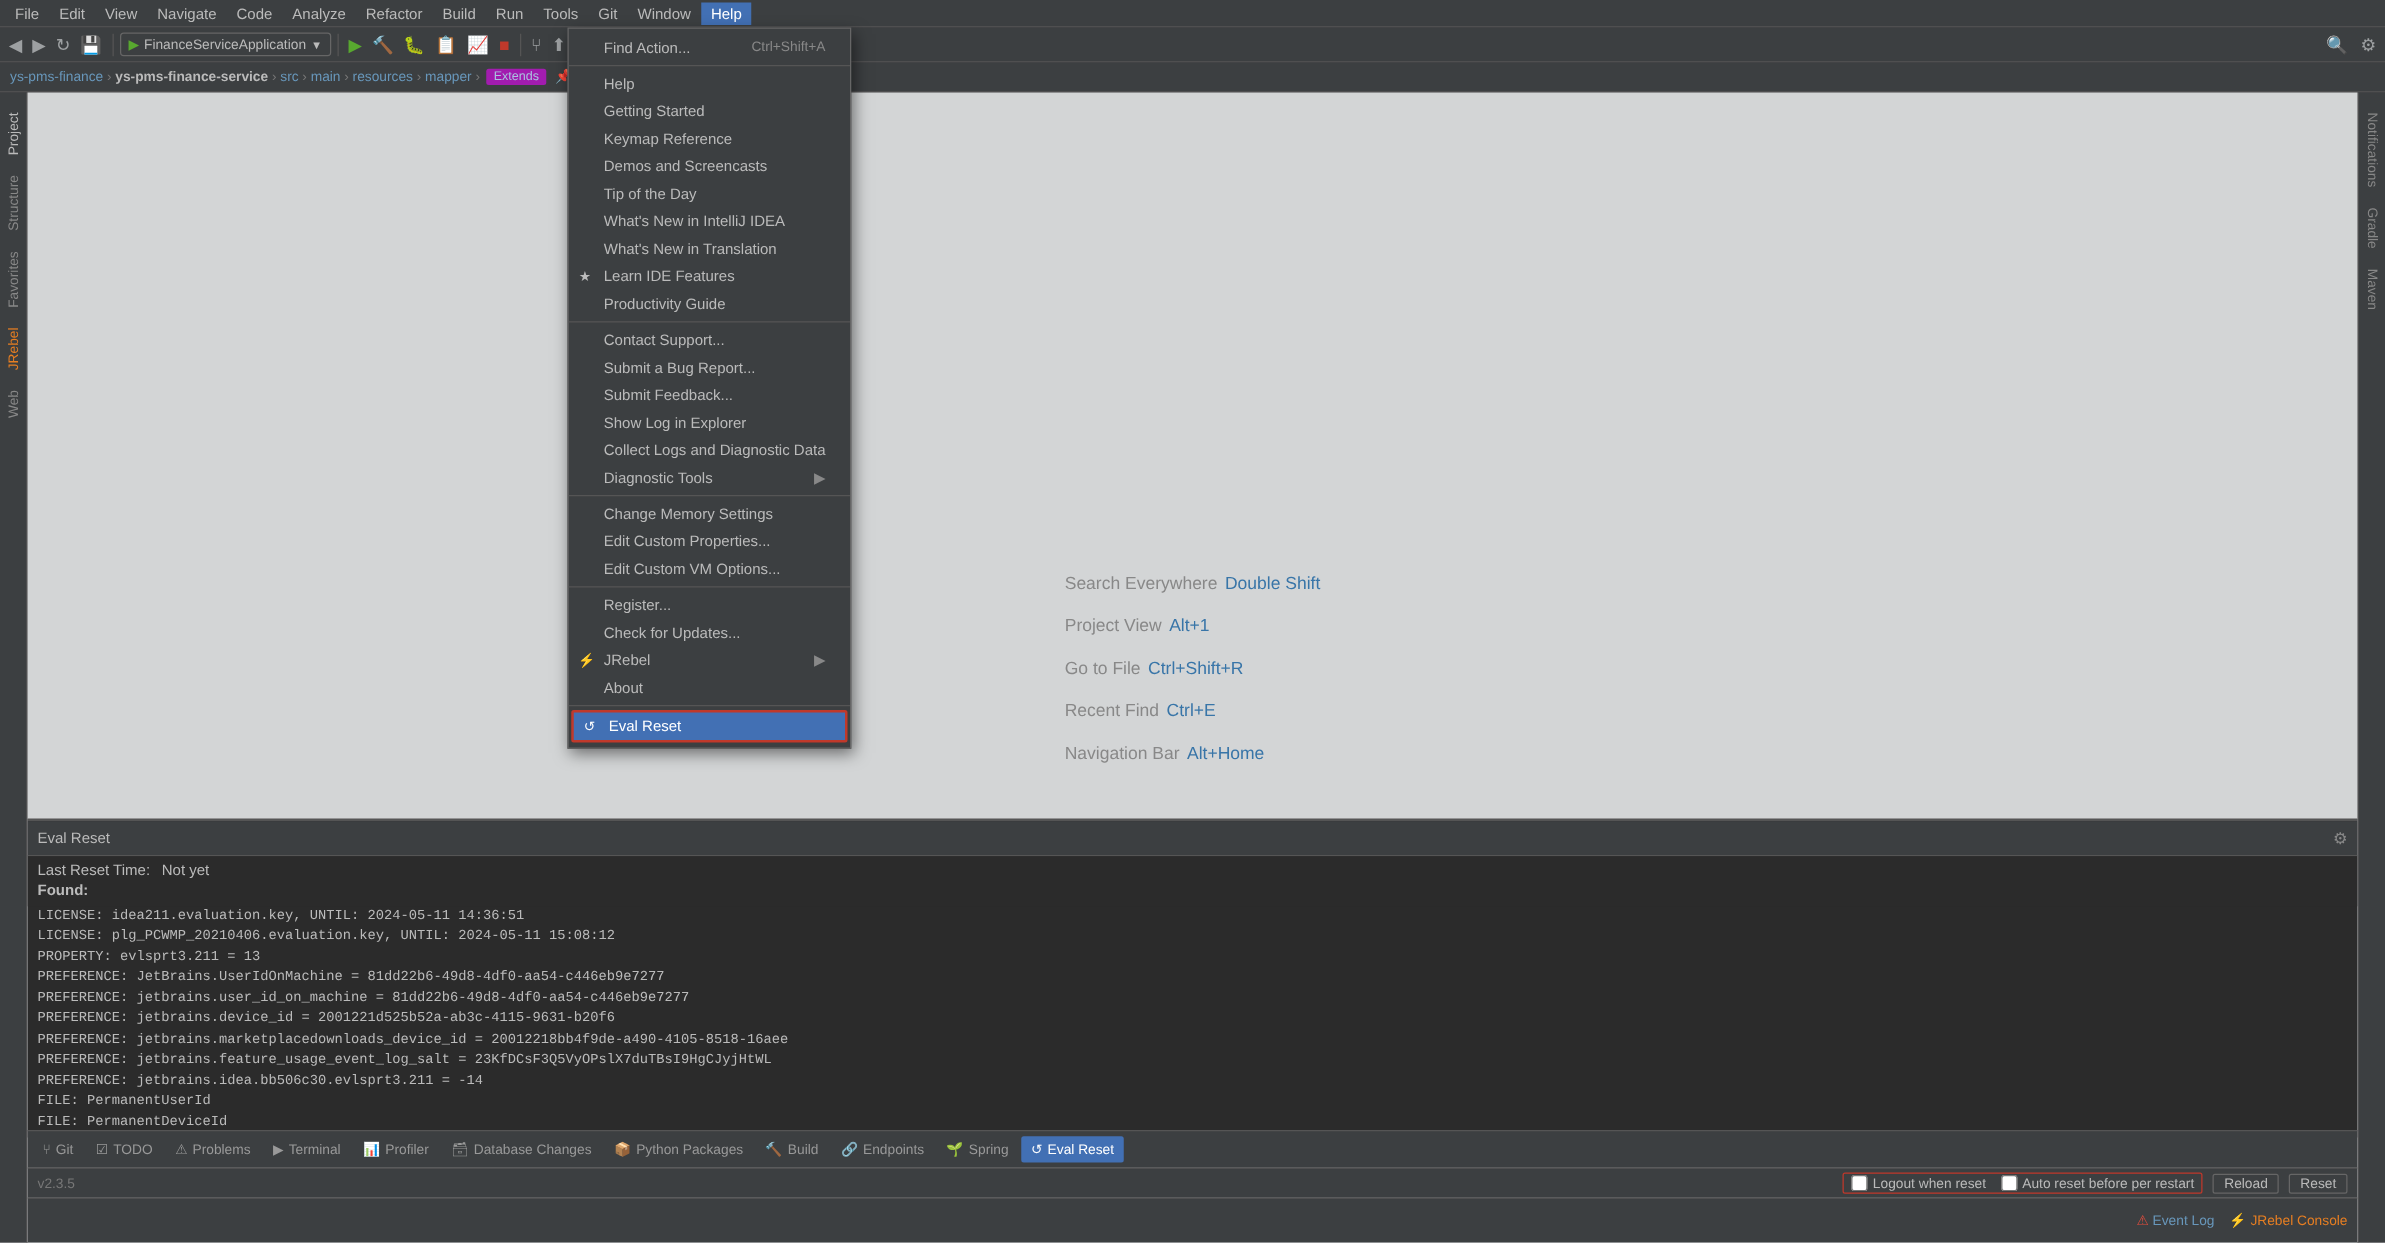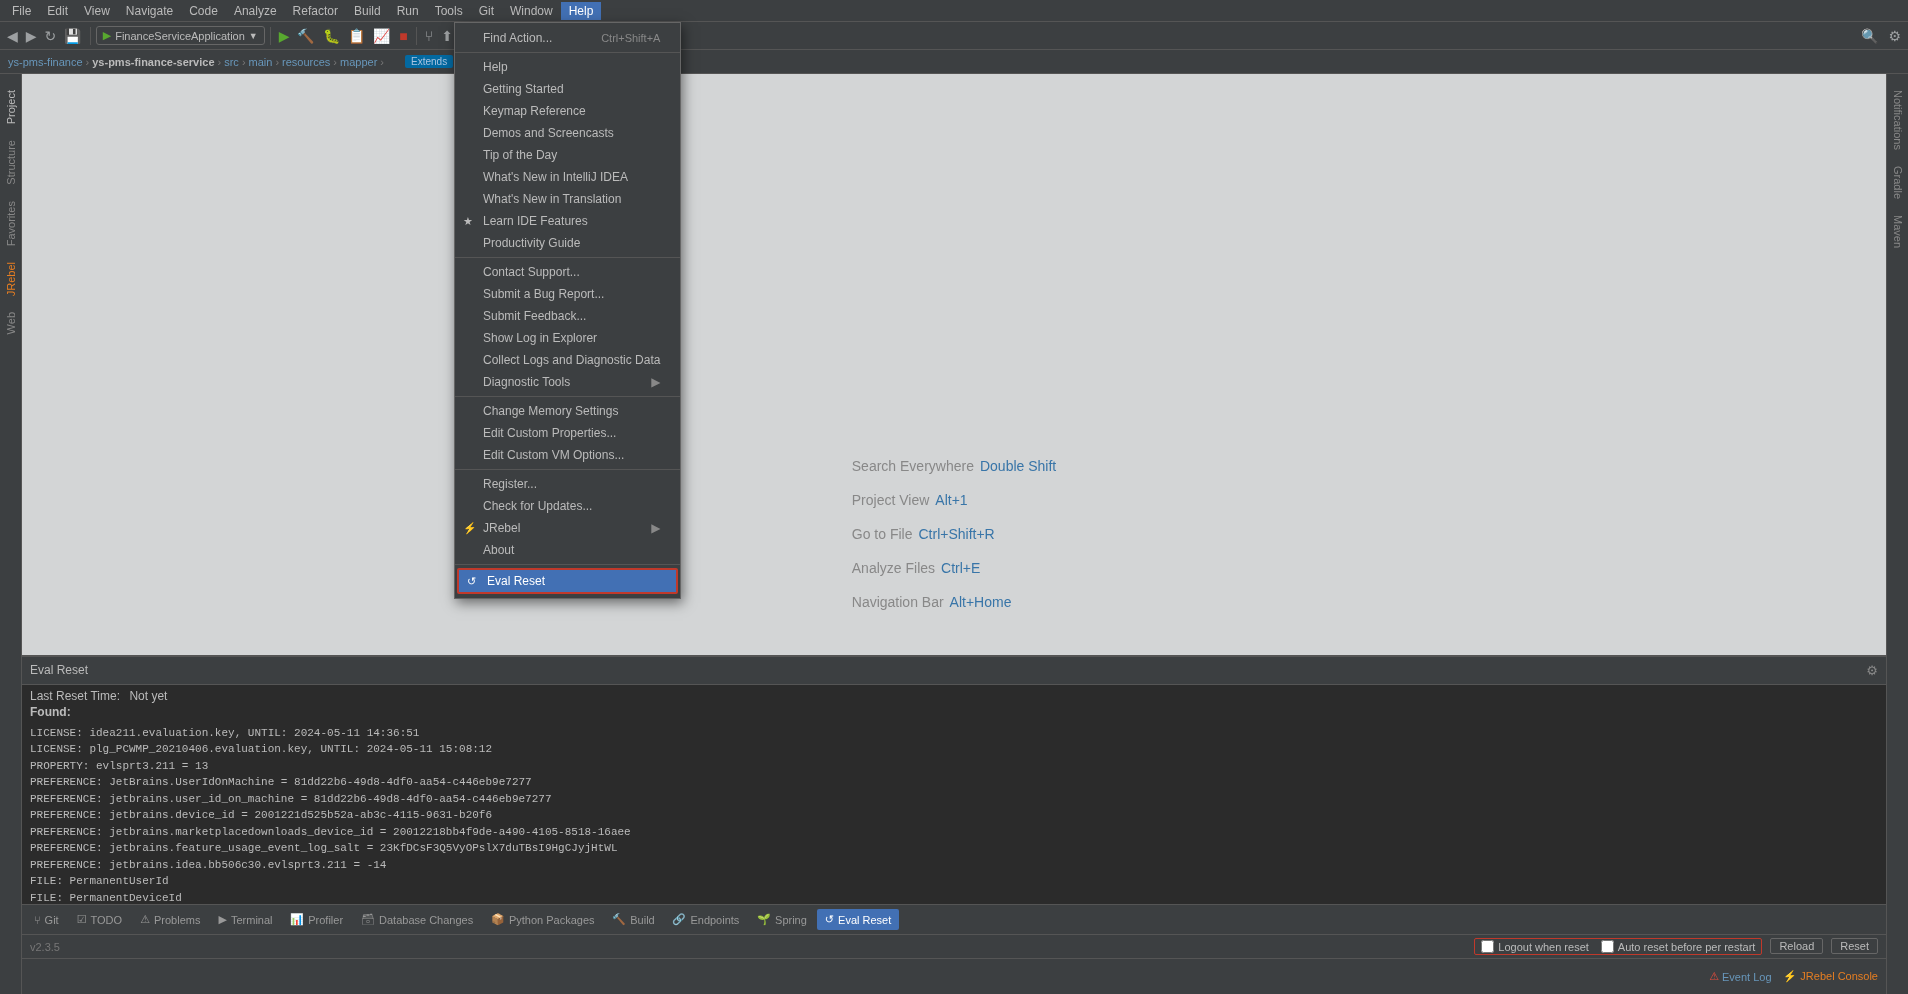--- a/index.html
+++ b/index.html
@@ -53,27 +53,27 @@
       align-items: center;
       padding: 0 8px;
       border-bottom: 1px solid #555;
       gap: 0;
       font-size: 11px;
       color: #6897bb;
     }
     .breadcrumb-item { color: #6897bb; cursor: pointer; }
     .breadcrumb-sep { color: #777; margin: 0 3px; }
     .breadcrumb-extends {
-      background: #0369a1;
+      background: #a21caf;
       color: #aac4e0;
       padding: 1px 6px;
       border-radius: 2px;
       font-size: 10px;
       cursor: pointer;
-      margin-left: 18px;
+      margin-left: 2px;
     }
 
     
     .editor-area {
       flex: 1;
       background: #d3d5d6;
       position: relative;
       overflow: hidden;
     }
 
@@ -194,21 +194,21 @@
       bottom: 0; left: 0; right: 0;
       height: 24px;
       background: #3c3f41;
       border-top: 1px solid #555;
       display: flex;
       align-items: center;
       padding: 0 8px;
       justify-content: space-between;
     }
     .status-left { display: flex; align-items: center; gap: 12px; font-size: 11px; color: #888; }
-    .status-right { display: flex; align-items: flex-start; gap: 8px; font-size: 11px; color: #888; }
+    .status-right { display: flex; align-items: center; gap: 8px; font-size: 11px; color: #888; }
     .status-btn {
       background: transparent;
       border: 1px solid #666;
       color: #bbb;
       padding: 1px 8px;
       border-radius: 2px;
       cursor: pointer;
       font-size: 11px;
     }
     .status-checkbox-group {
@@ -360,21 +360,21 @@
       </div>
       <div class="shortcut-row">
         <span>Project View</span>
         <span class="shortcut-key">Alt+1</span>
       </div>
       <div class="shortcut-row">
         <span>Go to File</span>
         <span class="shortcut-key">Ctrl+Shift+R</span>
       </div>
       <div class="shortcut-row">
-        <span>Analyze Files</span>
+        <span>Recent Find</span>
         <span class="shortcut-key">Ctrl+E</span>
       </div>
       <div class="shortcut-row">
         <span>Navigation Bar</span>
         <span class="shortcut-key">Alt+Home</span>
       </div>
     </div>
 
     <div style="position:absolute; bottom:84px; left:0; right:0; background:#2b2b2b; border-top:2px solid #555;">
       <div class="eval-panel-header">

